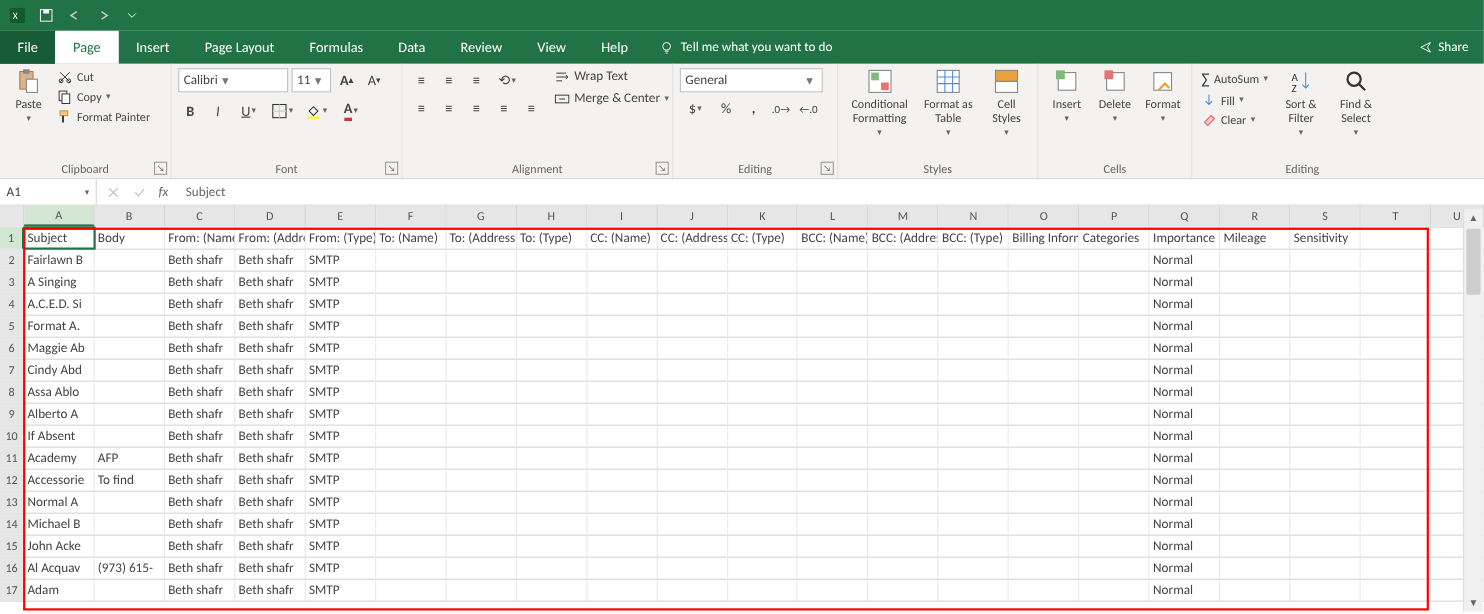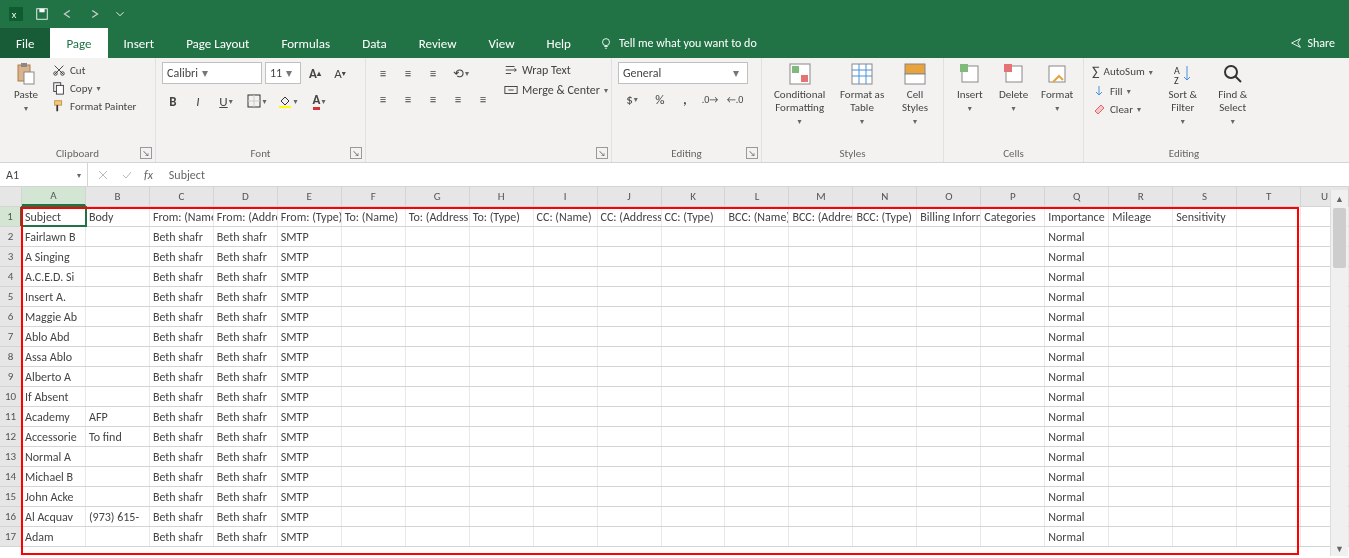--- a/index.html
+++ b/index.html
@@ -234,20 +234,21 @@
         <div class="small-item">
             <svg width="16" height="16" viewBox="0 0 16 16">
               <rect x="1" y="4" width="14" height="8" fill="none" stroke="#333"></rect>
               <path d="M5 8 H11" stroke="#333"></path>
             </svg>
             <span>Merge &amp; Center</span>
             <span style="font-size:8px;color:#666"> ▾</span>
           </div>
       </div>
     </div>
+    <div class="group-label">Alignment</div>
     <div class="dialog-launcher">↘</div>
   </div>
 
   <div class="group" style="width:150px">
     <div class="group-body" style="flex-direction:column;gap:4px">
       <div class="combo" style="width:130px">
           <span>General</span>
           <span class="dd" style="margin-left:auto">▾</span>
         </div>
       <div class="font-row">
@@ -504,21 +505,21 @@
         <div class="cell" style="width: 64px;"></div>
         <div class="cell" style="width: 64px;"></div>
         <div class="cell" style="width: 64px;">Normal</div>
         <div class="cell" style="width: 64px;"></div>
         <div class="cell" style="width: 64px;"></div>
         <div class="cell" style="width: 64px;"></div>
         <div class="cell" style="width: 48px;"></div>
       </div>
       <div class="row">
         <div class="row-h">5</div>
-        <div class="cell" style="width: 64px;">Insert A.</div>
+        <div class="cell" style="width: 64px;">Format A.</div>
         <div class="cell" style="width: 64px;"></div>
         <div class="cell" style="width: 64px;">Beth shafr</div>
         <div class="cell" style="width: 64px;">Beth shafr</div>
         <div class="cell" style="width: 64px;">SMTP</div>
         <div class="cell" style="width: 64px;"></div>
         <div class="cell" style="width: 64px;"></div>
         <div class="cell" style="width: 64px;"></div>
         <div class="cell" style="width: 64px;"></div>
         <div class="cell" style="width: 64px;"></div>
         <div class="cell" style="width: 64px;"></div>
@@ -552,21 +553,21 @@
         <div class="cell" style="width: 64px;"></div>
         <div class="cell" style="width: 64px;"></div>
         <div class="cell" style="width: 64px;">Normal</div>
         <div class="cell" style="width: 64px;"></div>
         <div class="cell" style="width: 64px;"></div>
         <div class="cell" style="width: 64px;"></div>
         <div class="cell" style="width: 48px;"></div>
       </div>
       <div class="row">
         <div class="row-h">7</div>
-        <div class="cell" style="width: 64px;">Ablo Abd</div>
+        <div class="cell" style="width: 64px;">Cindy Abd</div>
         <div class="cell" style="width: 64px;"></div>
         <div class="cell" style="width: 64px;">Beth shafr</div>
         <div class="cell" style="width: 64px;">Beth shafr</div>
         <div class="cell" style="width: 64px;">SMTP</div>
         <div class="cell" style="width: 64px;"></div>
         <div class="cell" style="width: 64px;"></div>
         <div class="cell" style="width: 64px;"></div>
         <div class="cell" style="width: 64px;"></div>
         <div class="cell" style="width: 64px;"></div>
         <div class="cell" style="width: 64px;"></div>

